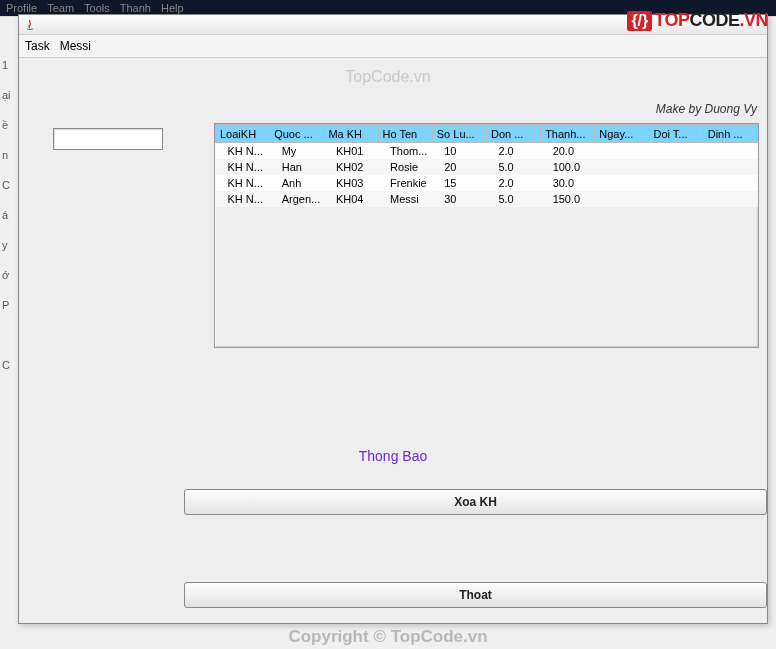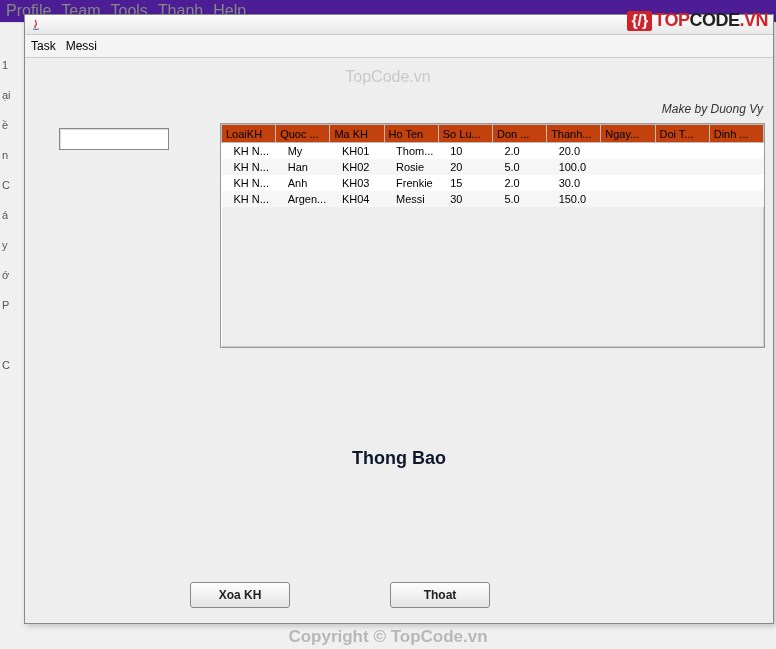--- a/index.html
+++ b/index.html
@@ -6,32 +6,32 @@
   body {
     font-family: Tahoma, Arial, sans-serif;
     font-size: 11px;
     background: #f0f0f0;
     width: 776px;
     height: 649px;
     overflow: hidden;
     position: relative;
   }
   .top-menubar {
-    background: #4c1d95;
+    background: #0f172a;
     padding: 2px 6px;
-    font-size: 16px;
+    font-size: 11px;
     color: #888;
     border-bottom: 1px solid #ddd;
     display: flex;
     gap: 10px;
   }
   .top-menubar span { cursor: default; }
   .app-window {
     position: absolute;
-    left: 24px;
+    left: 18px;
     top: 14px;
     width: 750px;
     height: 610px;
     background: #eeeeee;
     border: 1px solid #888;
     box-shadow: 2px 2px 6px rgba(0,0,0,0.2);
   }
   .titlebar {
     height: 20px;
     background: linear-gradient(#fdfdfd, #e8e8e8);
@@ -114,21 +114,21 @@
     box-shadow: inset 1px 1px 0 #fff, 0 0 0 1px #ccc inset;
     overflow: hidden;
   }
   .data-table {
     width: 100%;
     border-collapse: collapse;
     font-size: 11px;
     table-layout: fixed;
   }
   .data-table th {
-    background: #c2410c;
+    background: #7dd3fc;
     border: 1px solid #bbb;
     padding: 2px 4px;
     text-align: left;
     font-weight: normal;
     white-space: nowrap;
     overflow: hidden;
     text-overflow: clip;
     height: 18px;
   }
   .data-table td {
@@ -139,32 +139,33 @@
     background: #fff;
   }
   .data-table tbody tr:nth-child(even) td {
     background: #f6f6f6;
   }
   .thong-bao {
     position: absolute;
     left: 50%;
     top: 390px;
     transform: translateX(-50%);
-    font-weight: bold;
-    font-size: 18px;
-    color: #0f172a;
+    font-weight: normal;
+    font-size: 14px;
+    color: #6d28d9;
   }
   .button-row {
     position: absolute;
     bottom: 14px;
     left: 0;
     width: 100%;
     display: flex;
-    gap: 100px;
+    gap: 67px;
     padding-left: 165px;
+    flex-direction: column;
   }
   .swing-btn {
     min-width: 100px;
     height: 26px;
     background: linear-gradient(#fdfdfd, #e4e4e4);
     border: 1px solid #888;
     border-radius: 3px;
     font-size: 12px;
     font-weight: bold;
     cursor: default;

